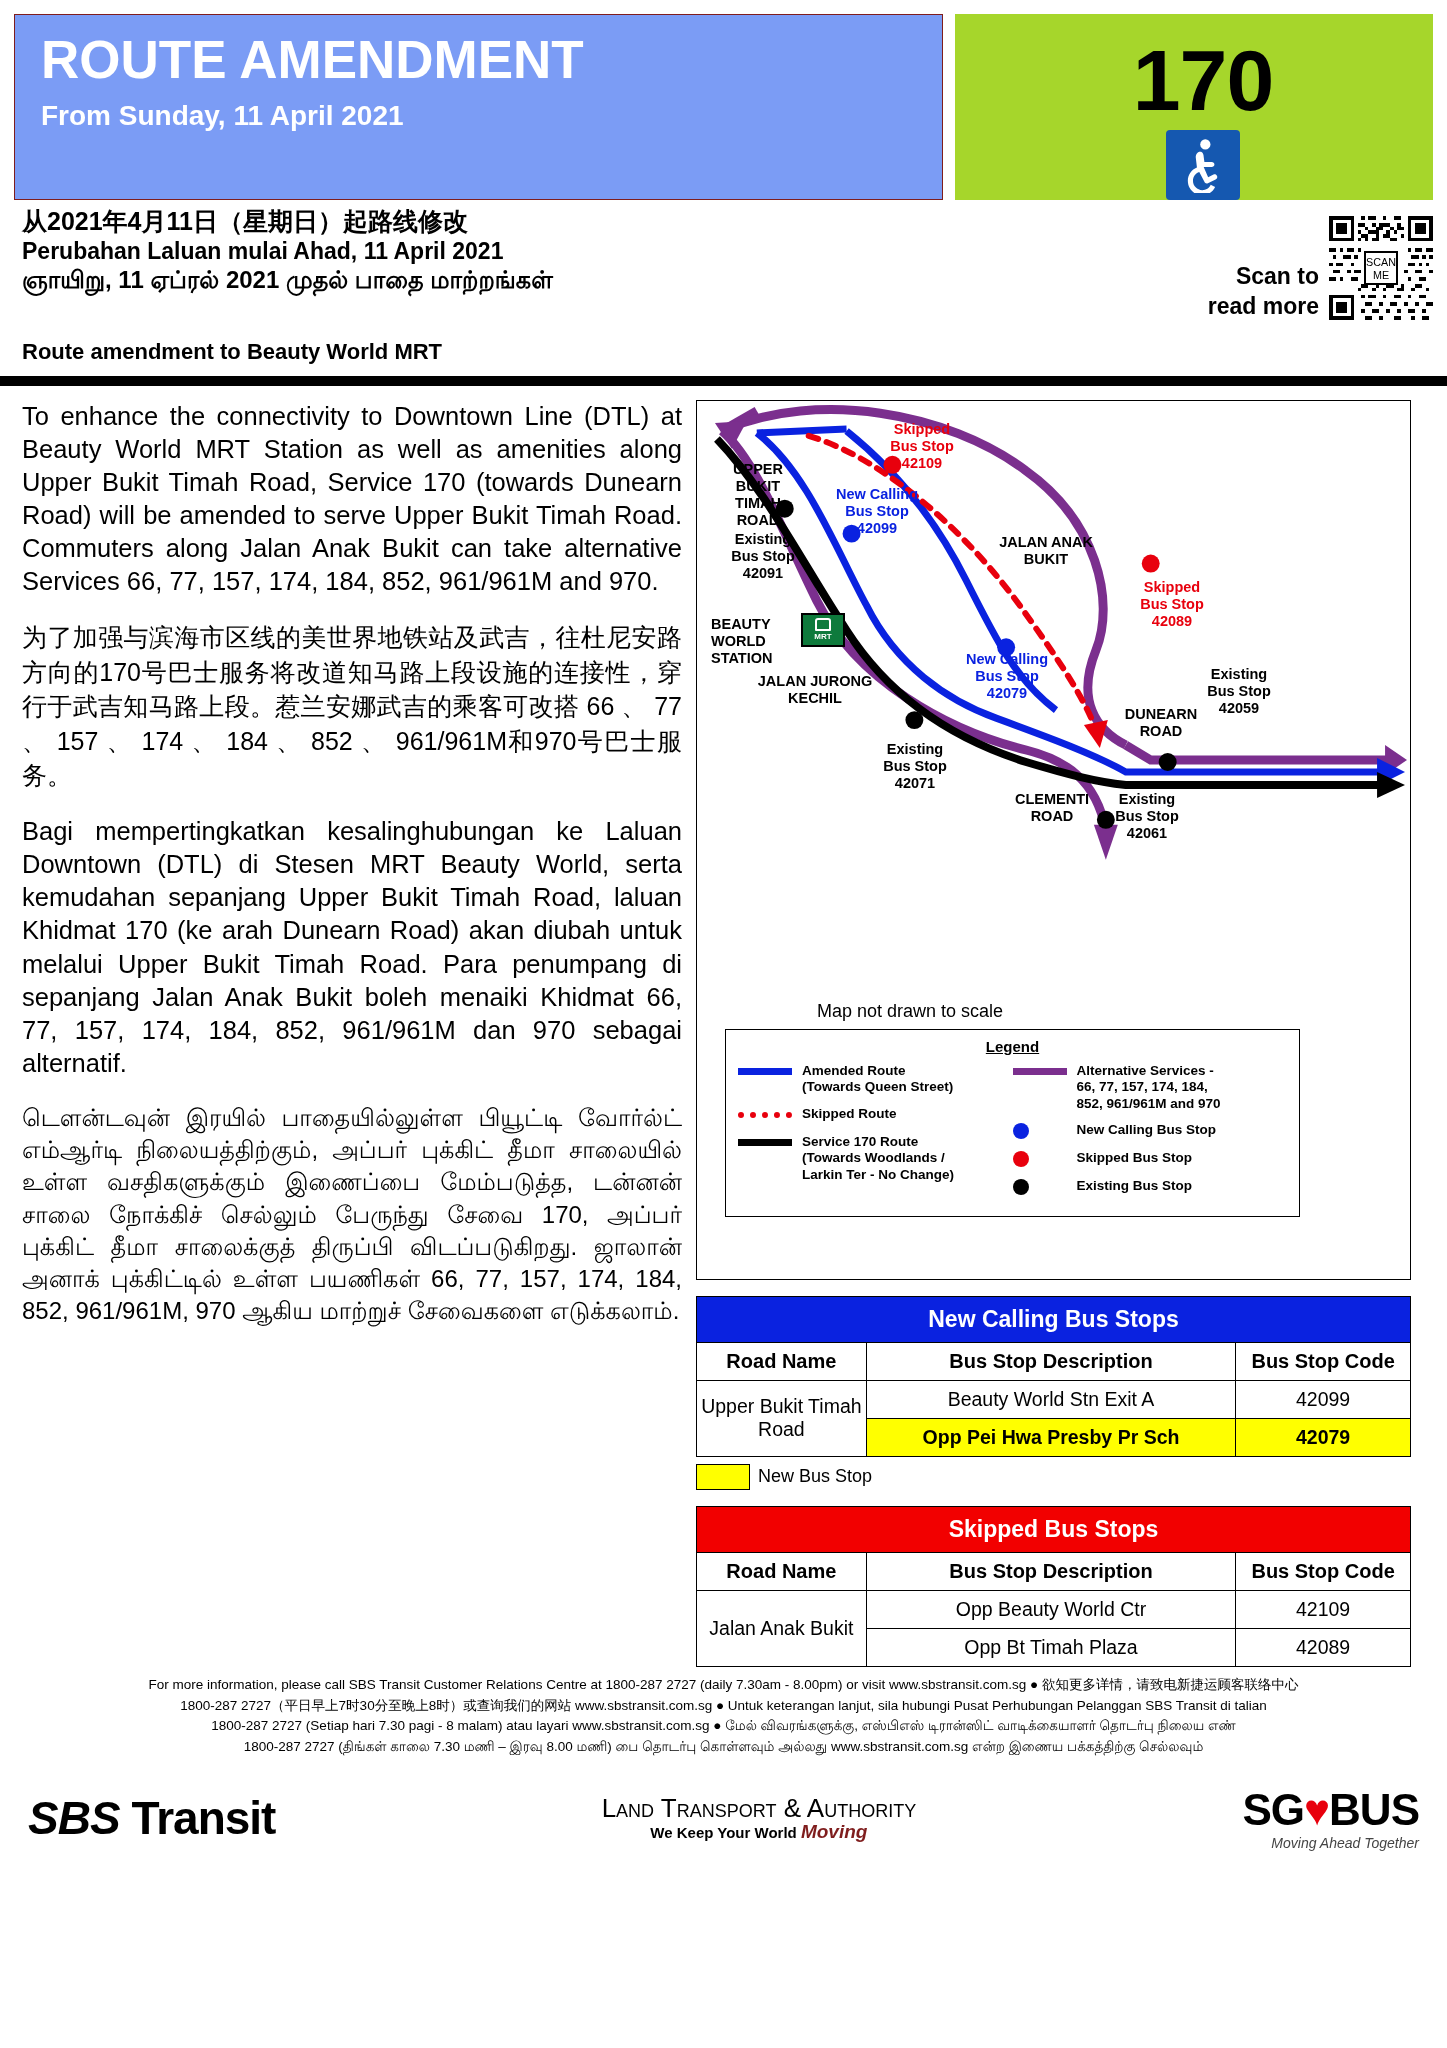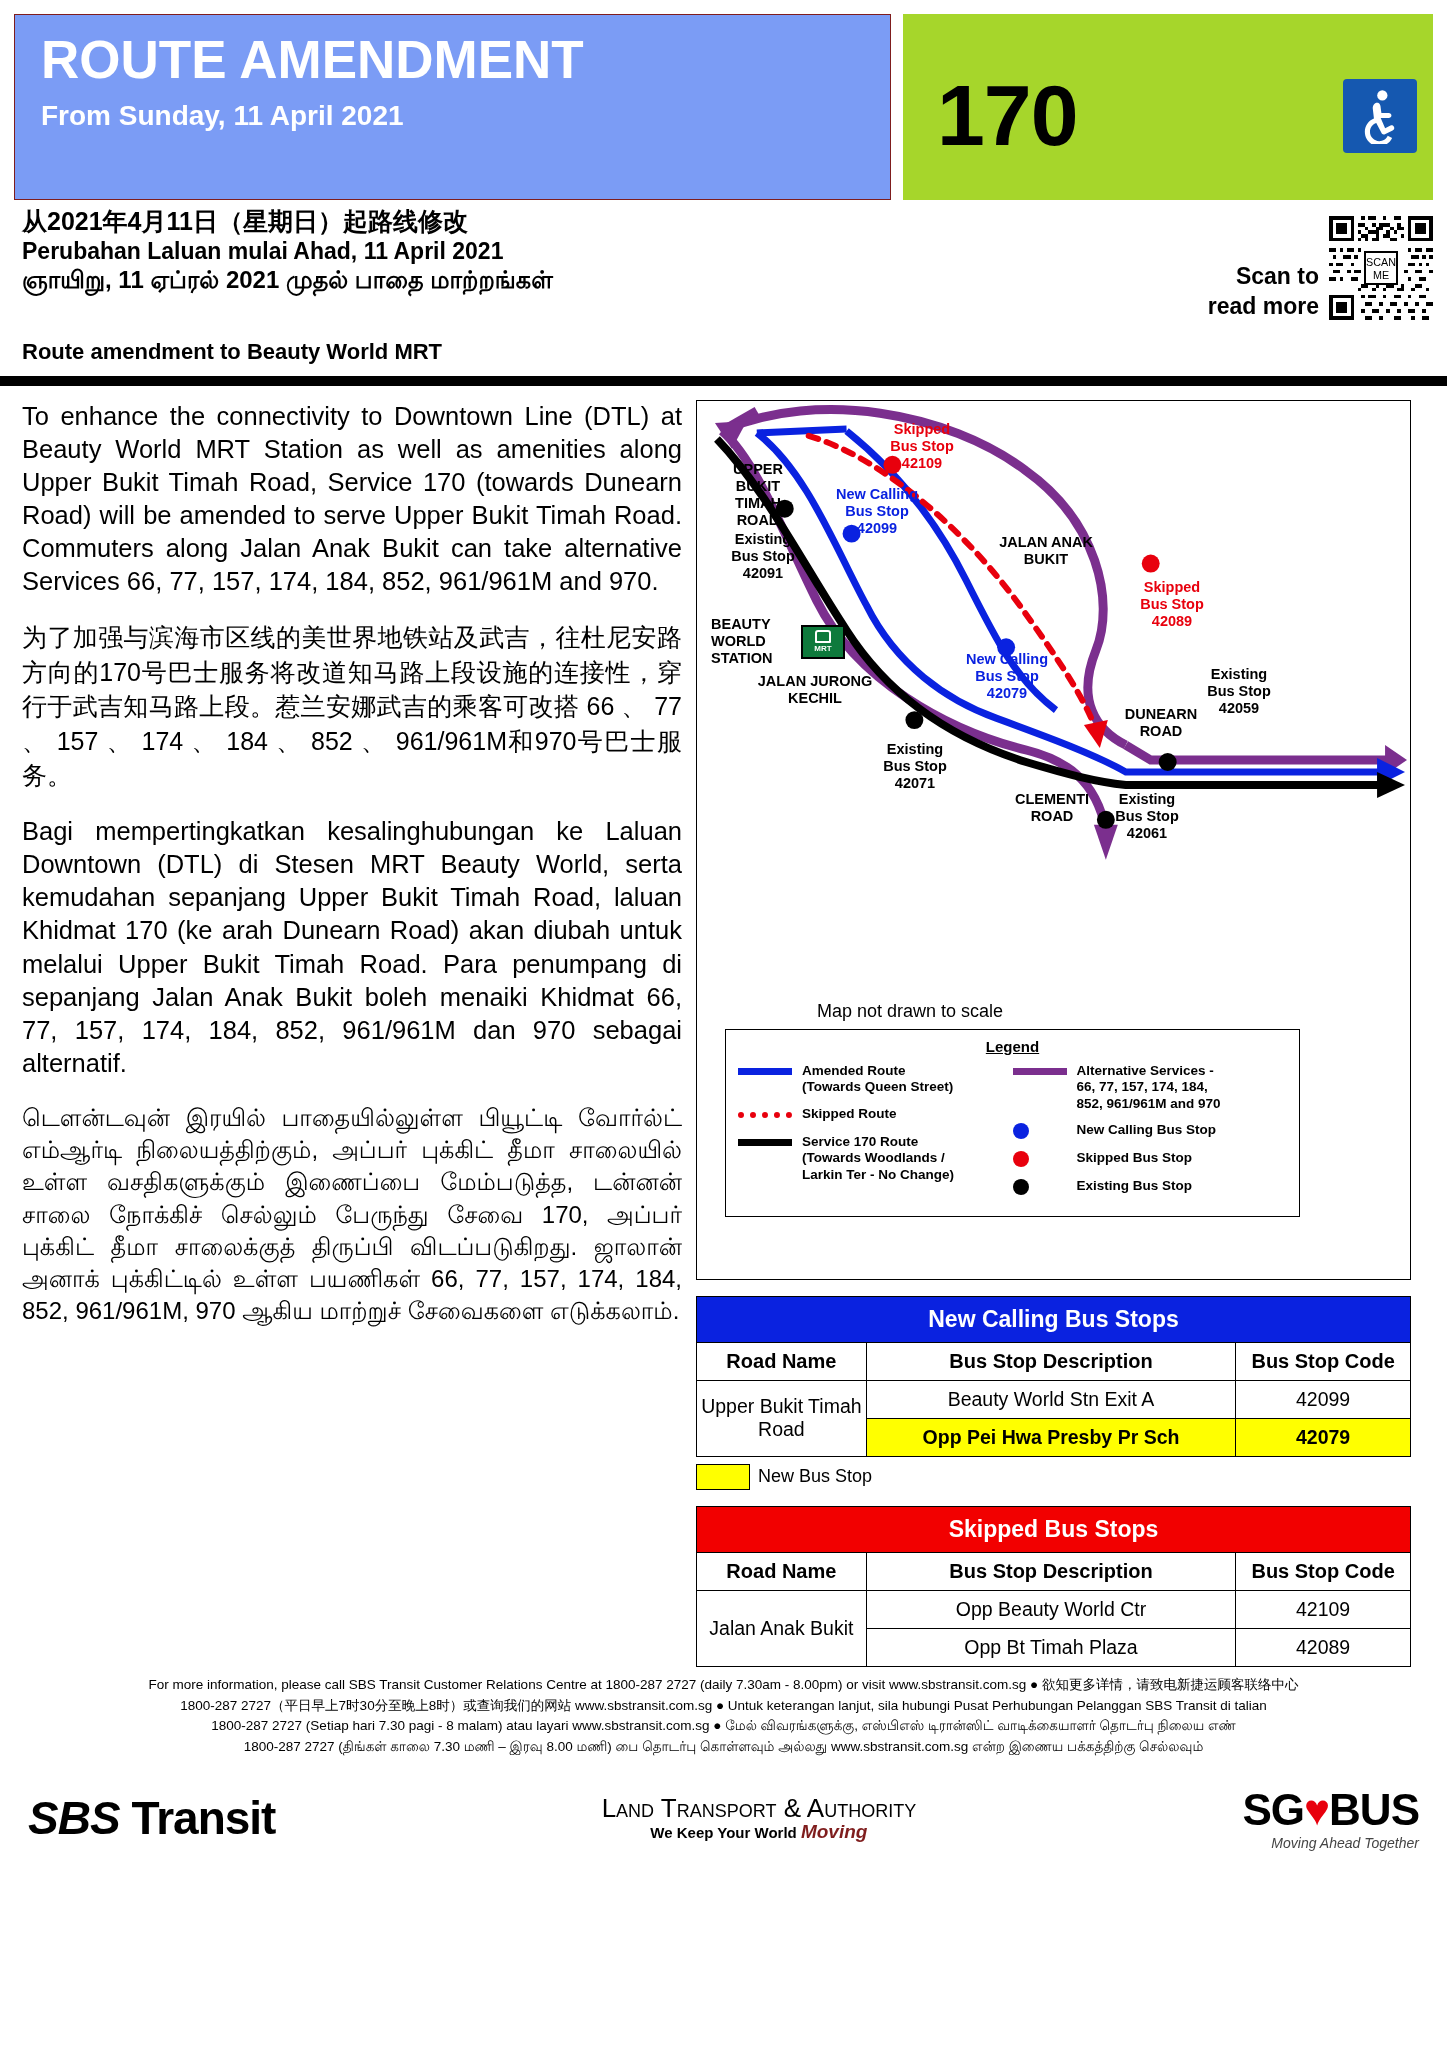--- a/index.html
+++ b/index.html
@@ -19,22 +19,22 @@
   .hdr-blue {
     background:#7b9cf5; flex:1; margin-right:12px;
     border:1px solid #7f1d1d; padding:18px 26px 10px 26px;
   }
   .hdr-title {
     color:#fff; font-size:53px; font-weight:bold; letter-spacing:0px;
     line-height:1.0;
   }
   .hdr-sub { color:#fff; font-size:28px; font-weight:bold; margin-top:14px; }
   .hdr-green {
-    background:#a6d62b; width:530px; display:flex; align-items:center;
-    justify-content:space-between; padding:17px 16px 0 34px;
+    background:#a6d62b; width:478px; display:flex; align-items:center;
+    justify-content:space-between; padding:17px 16px 0 34px;flex-direction:column;
   }
   .svc-no { font-size:86px; font-weight:bold; letter-spacing:-1px; }
   .wheelchair {
     width:74px; height:74px; background:#1558b0; color:#fff;
     display:flex; align-items:center; justify-content:center; border-radius:4px;
   }
   .wheelchair svg { width:56px; height:56px; }
 
   
   .subheader { display:flex; padding:6px 14px 0 22px; }
@@ -295,21 +295,21 @@
           <circle cx="310" cy="247" r="9" fill="#0a22e0"></circle>
           <circle cx="88" cy="108" r="9" fill="#000"></circle>
           <circle cx="218" cy="320" r="9" fill="#000"></circle>
           <circle cx="472" cy="362" r="9" fill="#000"></circle>
           <circle cx="410" cy="420" r="9" fill="#000"></circle>
         </svg>
 
         <div class="map-label" style="left:14px; top:60px; width:94px;">UPPER<br>BUKIT TIMAH<br>ROAD</div>
         <div class="map-label" style="left:18px; top:130px; width:96px;">Existing<br>Bus Stop<br>42091</div>
         <div class="map-label" style="left:14px; top:215px; width:86px; text-align:left;">BEAUTY<br>WORLD<br>STATION</div>
-        <div class="mrt-box" style="left:104px; top:224px;">
+        <div class="mrt-box" style="left:104px; top:212px;">
           <div class="m-c"></div>
             <div class="m-t">MRT</div>
         </div>
         <div class="map-label" style="left:48px; top:272px; width:140px;">JALAN JURONG<br>KECHIL</div>
         <div class="map-label red" style="left:170px; top:20px; width:110px;">Skipped<br>Bus Stop<br>42109</div>
         <div class="map-label blue" style="left:125px; top:85px; width:110px;">New Calling<br>Bus Stop<br>42099</div>
         <div class="map-label" style="left:290px; top:133px; width:118px;">JALAN ANAK<br>BUKIT</div>
         <div class="map-label red" style="left:420px; top:178px; width:110px;">Skipped<br>Bus Stop<br>42089</div>
         <div class="map-label blue" style="left:250px; top:250px; width:120px;">New Calling<br>Bus Stop<br>42079</div>
         <div class="map-label" style="left:168px; top:340px; width:100px;">Existing<br>Bus Stop<br>42071</div>

